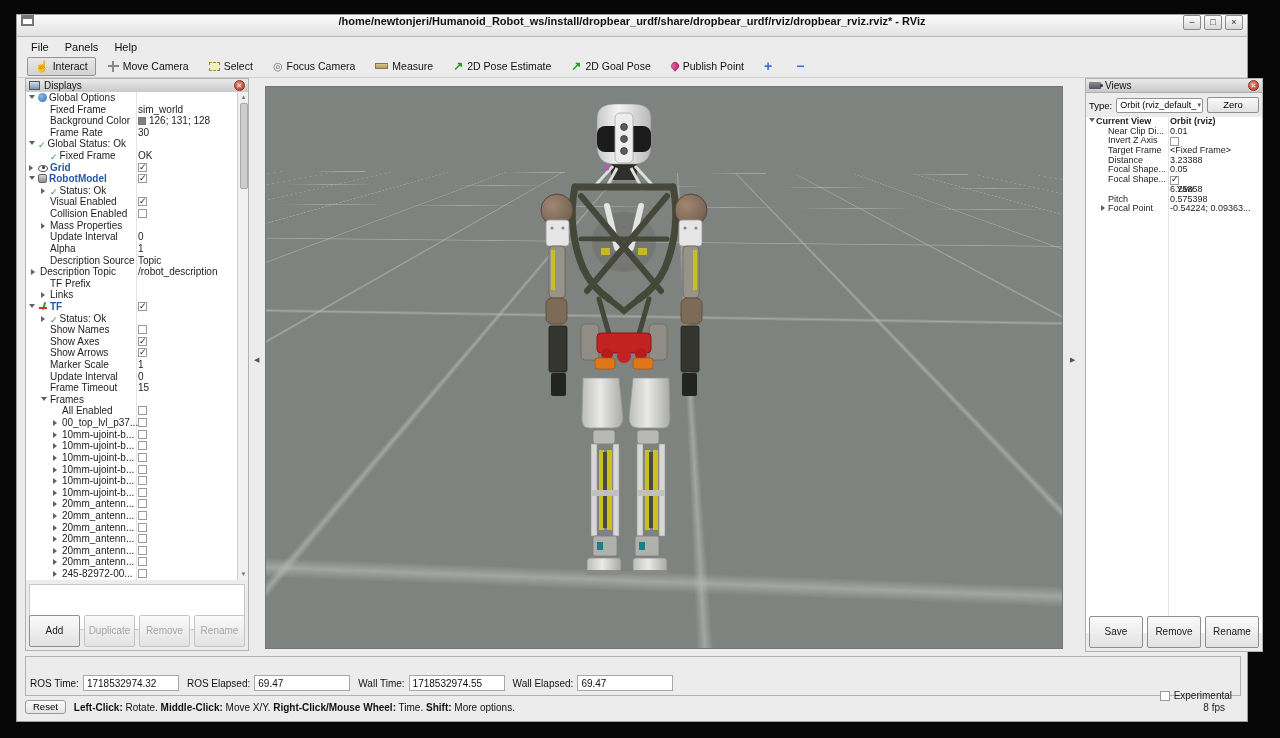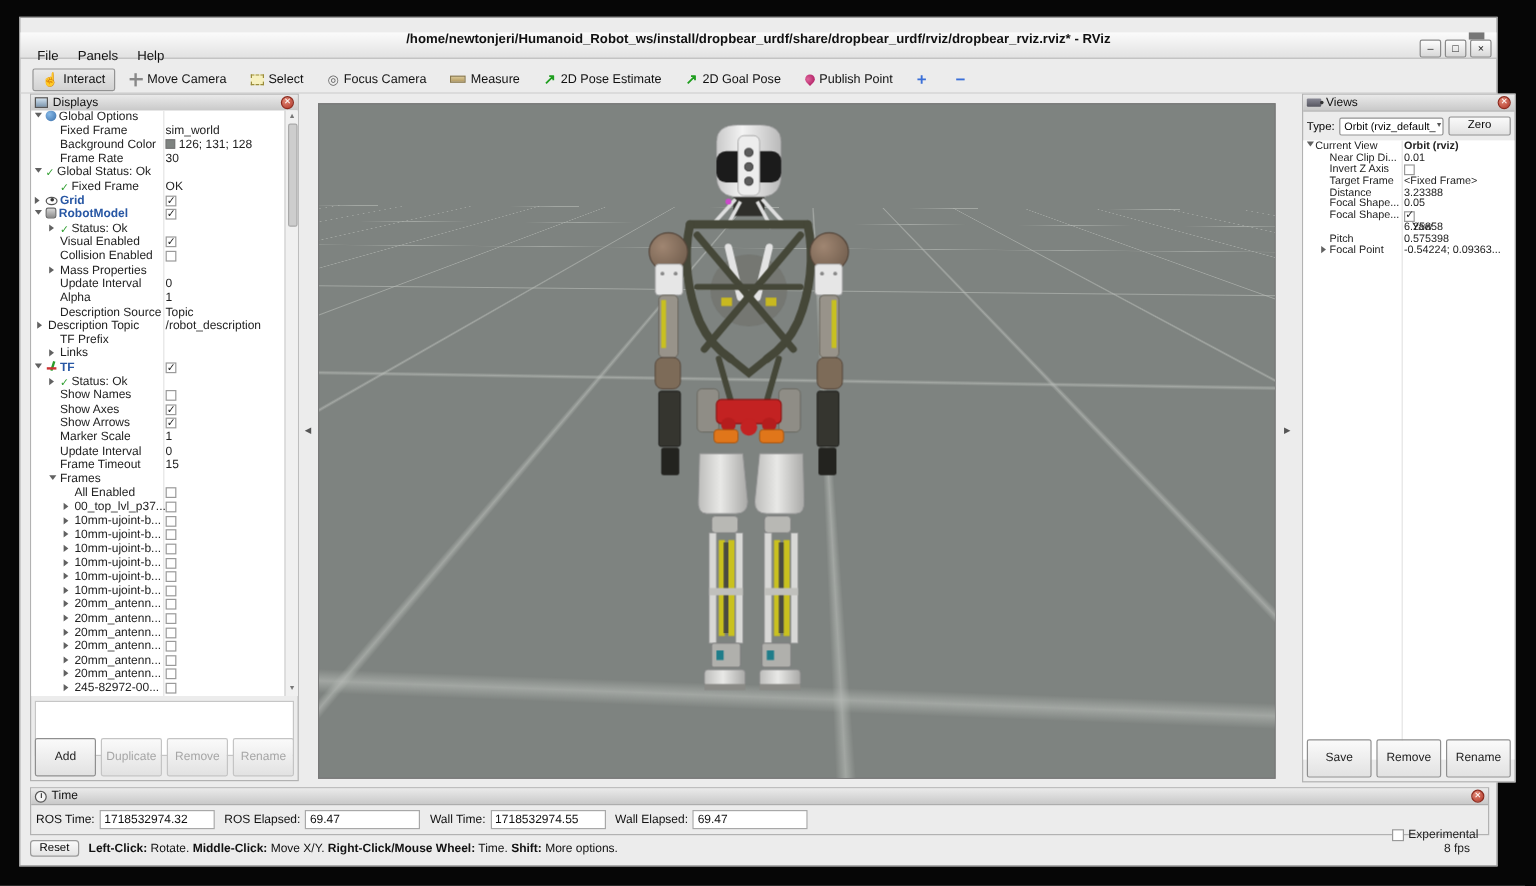--- a/index.html
+++ b/index.html
@@ -2,23 +2,23 @@
 <html><head>
 <meta charset="utf-8">
 <style>
   * { box-sizing: border-box; margin: 0; padding: 0; }
   html,body { width:1280px; height:738px; overflow:hidden; background:#060606;
               font-family:"Liberation Sans","DejaVu Sans",sans-serif; }
   .window { position:absolute; left:16px; top:14px; width:1232px; height:708px;
             background:#ececec; border:1px solid #9c9c9c; }
 
   
-  .titlebar { position:absolute; left:0; top:12px; right:0; height:22px;
+  .titlebar { position:absolute; left:0; top:0; right:0; height:22px;
               background:linear-gradient(#fbfbfb,#e2e2e2); border-bottom:1px solid #b8b8b8;
-              display:flex; align-items:flex-end; padding:0 4px;flex-direction:column; }
+              display:flex; align-items:flex-start; padding:0 4px; }
   .win-icon { width:13px; height:11px; border:2px solid #777; border-top-width:4px; background:#fff; margin-right:6px; }
   .title-text { position:absolute; left:0; right:0; text-align:center; font-size:11px; font-weight:bold; color:#111; }
   .win-btns { margin-left:auto; display:flex; gap:3px; z-index:2; }
   .win-btn { width:18px; height:15px; background:linear-gradient(#fdfdfd,#d8d8d8); border:1px solid #8a8a8a;
              border-radius:2px; font-size:9px; line-height:12px; text-align:center; color:#222; }
 
   
   .menubar { position:absolute; left:0; top:23px; right:0; height:17px; display:flex; align-items:center; padding-left:6px; }
   .menu-item { font-size:11px; color:#111; padding:1px 8px; }
 
@@ -618,21 +618,21 @@
       <span class="combo">
         <span>Orbit (rviz_default_</span>
         <span class="carret">▼</span>
       </span>
       <button class="zero-btn">Zero</button>
     </div>
     <div class="tree views-tree">
       <div class="col-divider" style="left:82px"></div>
 
         <div class="vrow" style="padding-left: 3px;">
-          <span class="arrow down"></span><span class="tlabel disp2" style="font-weight: normal;">Current View</span>
+          <span class="arrow down"></span><span class="tlabel disp2" style="font-weight: bold;">Current View</span>
           <span class="tval bold">Orbit (rviz)</span>
           
         </div>
 
         <div class="vrow" style="padding-left: 15px;">
           <span class="arrow" style="visibility: hidden;"></span><span class="tlabel" style="font-weight:inherit">Near Clip Di...</span>
           <span class="tval">0.01</span>
           
         </div>
 
@@ -686,25 +686,20 @@
       </div>
     <div class="pbtn-row">
 
     <button class="pbtn">Save</button>
         <button class="pbtn">Remove</button>
         <button class="pbtn">Rename</button>
       </div>
   </div>
 
   <div class="panel time-panel">
-    <div class="phead">
-      <span class="time-icon"></span>
-      <span>Time</span>
-      <span class="panel-close">✕</span>
-    </div>
     <div class="time-fields">
 
         <div class="tfield">
           <span class="tflabel">ROS Time:</span>
           <input class="tfinput" value="1718532974.32" style="">
         </div>
 
         <div class="tfield">
           <span class="tflabel">ROS Elapsed:</span>
           <input class="tfinput" value="69.47" style="">

